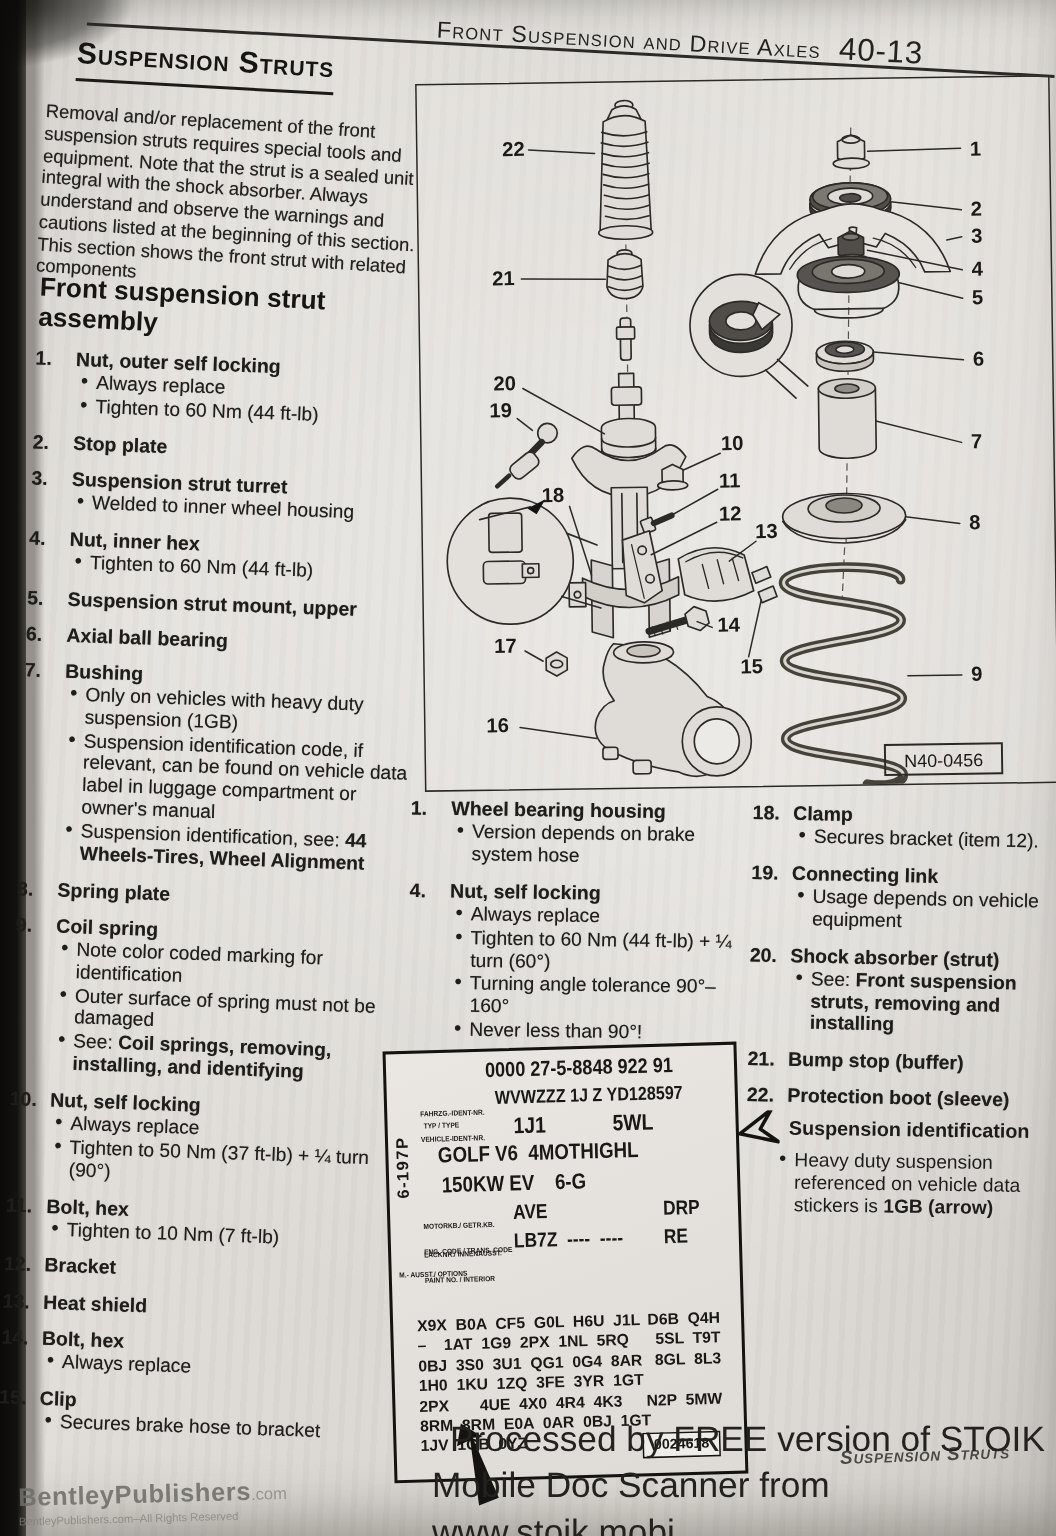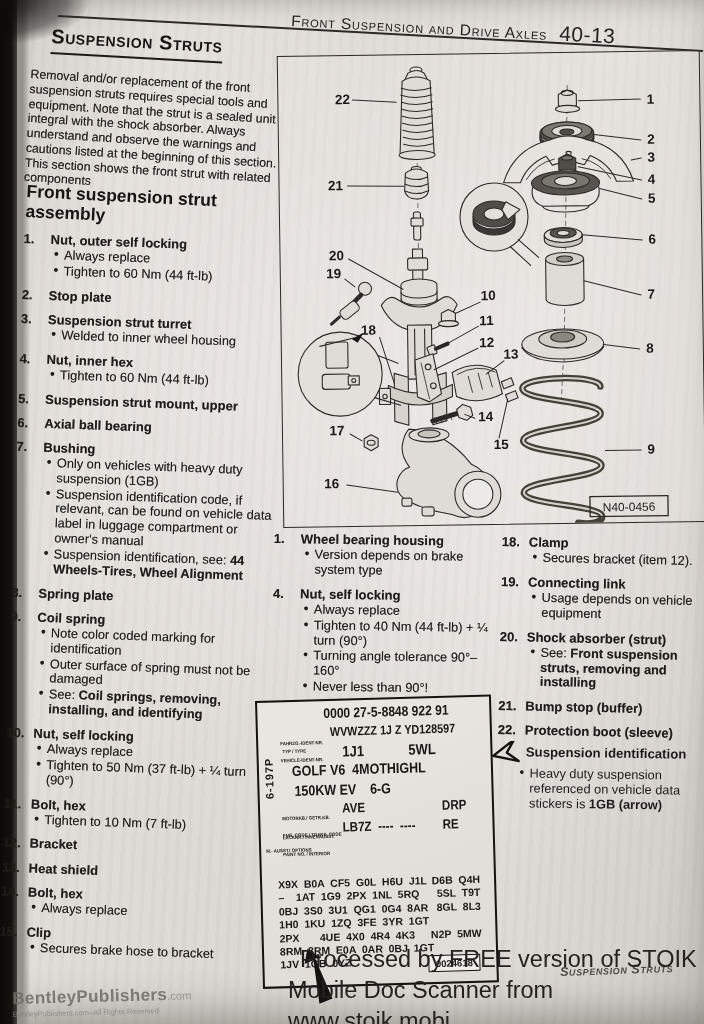--- a/index.html
+++ b/index.html
@@ -454,31 +454,31 @@
     </svg>
   </div>
 
   <div id="col-mid" class="plist col-mid">
       <div class="pl-item">
         <div class="pl-head">
           <span class="pl-num">1.</span>
           <span class="pl-title">Wheel bearing housing</span>
         </div>
         <ul class="pl-bullets">
-          <li><span>Version depends on brake system type</span></li>
+          <li><span>Version depends on brake system hose</span></li>
         </ul>
       </div>
       <div class="pl-item">
         <div class="pl-head">
           <span class="pl-num">4.</span>
           <span class="pl-title">Nut, self locking</span>
         </div>
         <ul class="pl-bullets">
           <li><span>Always replace</span></li>
-          <li><span>Tighten to 40 Nm (44 ft-lb) + ¼ turn (90°)</span></li>
+          <li><span>Tighten to 60 Nm (44 ft-lb) + ¼ turn (60°)</span></li>
           <li><span>Turning angle tolerance 90°–160°</span></li>
           <li><span>Never less than 90°!</span></li>
         </ul>
       </div>
     </div>
   <div id="col-right" class="plist col-right">
       <div class="pl-item">
         <div class="pl-head">
           <span class="pl-num">18.</span>
           <span class="pl-title">Clamp</span>

